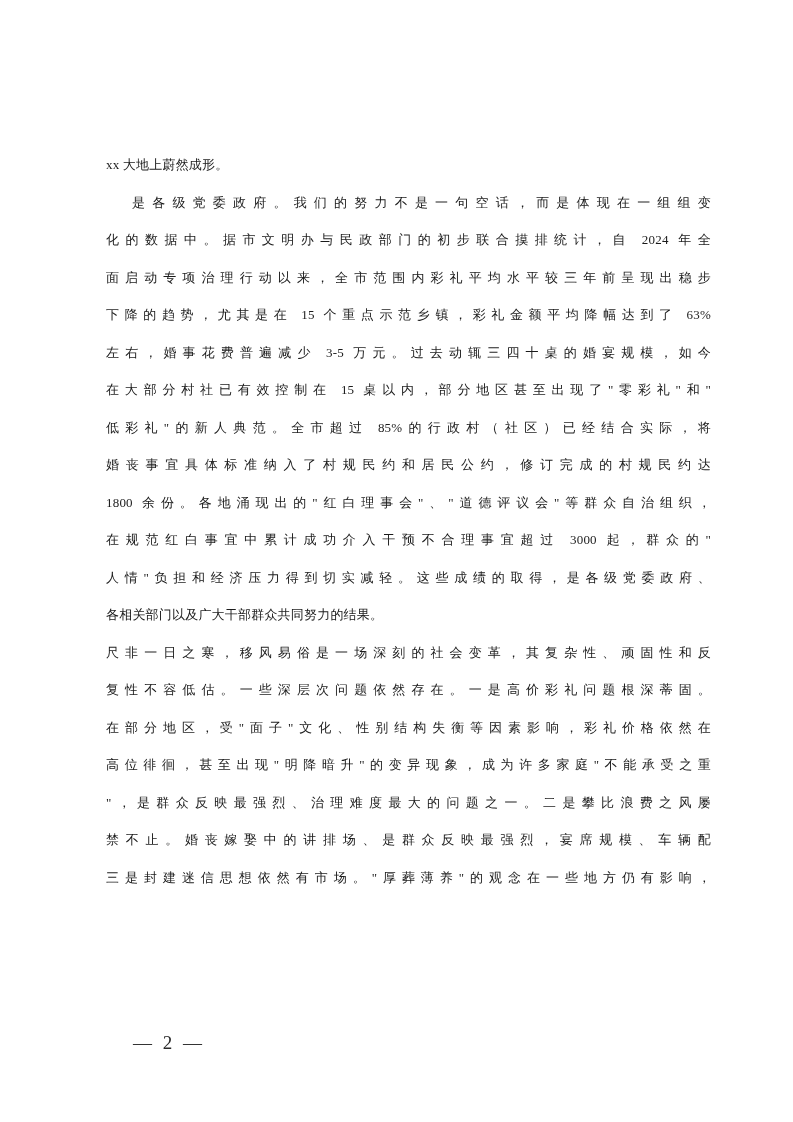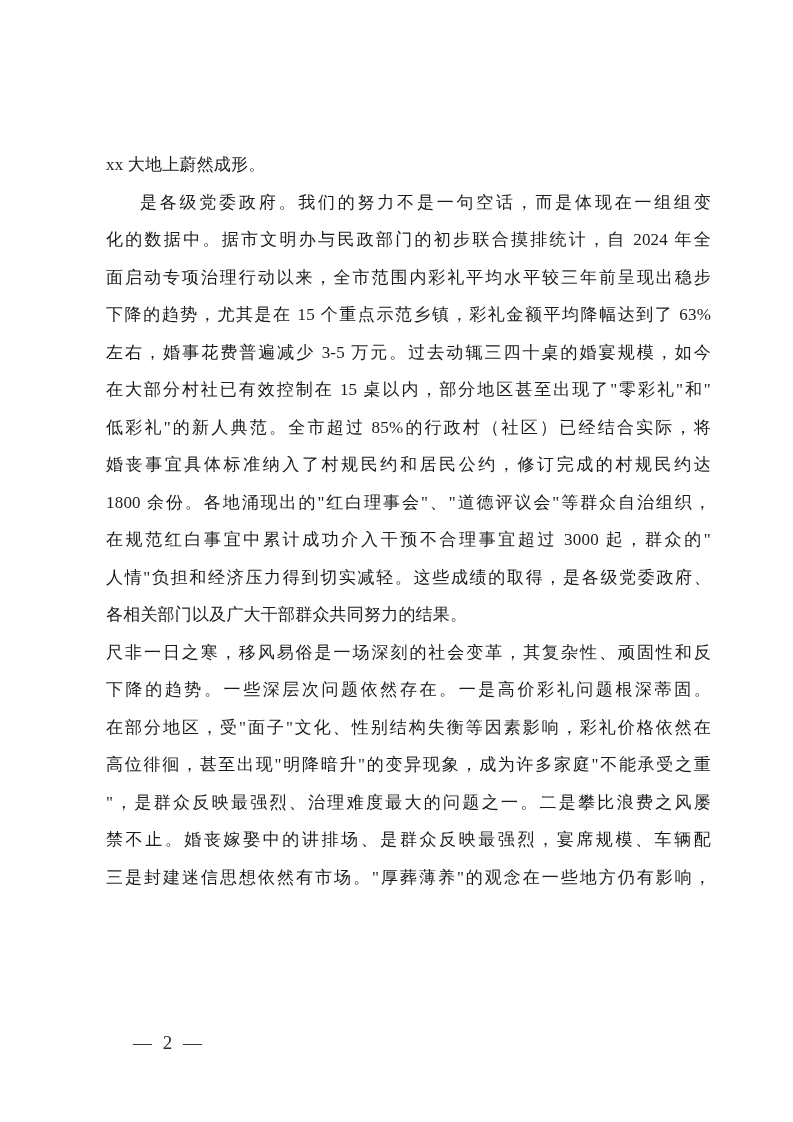--- a/index.html
+++ b/index.html
@@ -18,21 +18,21 @@
   }
   .doc-body {
     position: absolute;
     left: 106px;
     top: 146px;
     width: 605px;
   }
   .line {
     height: 37.5px;
     line-height: 37.5px;
-    font-size: 17px;
+    font-size: 13px;
     text-align: justify;
     text-align-last: justify;
     letter-spacing: 0.2px;
     white-space: pre;
   }
   .line.plain {
     text-align: left;
     text-align-last: left;
   }
   .line.indent {
@@ -66,21 +66,21 @@
         <div class="line">在大部分村社已有效控制在 15 桌以内，部分地区甚至出现了"零彩礼"和"</div>
         <div class="line">低彩礼"的新人典范。全市超过 85%的行政村（社区）已经结合实际，将</div>
         <div class="line">婚丧事宜具体标准纳入了村规民约和居民公约，修订完成的村规民约达</div>
         <div class="line">1800 余份。各地涌现出的"红白理事会"、"道德评议会"等群众自治组织，</div>
         <div class="line">在规范红白事宜中累计成功介入干预不合理事宜超过 3000 起，群众的"</div>
         <div class="line">人情"负担和经济压力得到切实减轻。这些成绩的取得，是各级党委政府、</div>
         <div class="line plain">各相关部门以及广大干部群众共同努力的结果。</div>
       </div>
       <div>
         <div class="line">尺非一日之寒，移风易俗是一场深刻的社会变革，其复杂性、顽固性和反</div>
-        <div class="line">下降的趋势。一些深层次问题依然存在。一是高价彩礼问题根深蒂固。</div>
+        <div class="line">复性不容低估。一些深层次问题依然存在。一是高价彩礼问题根深蒂固。</div>
         <div class="line">在部分地区，受"面子"文化、性别结构失衡等因素影响，彩礼价格依然在</div>
         <div class="line">高位徘徊，甚至出现"明降暗升"的变异现象，成为许多家庭"不能承受之重</div>
         <div class="line">"，是群众反映最强烈、治理难度最大的问题之一。二是攀比浪费之风屡</div>
         <div class="line">禁不止。婚丧嫁娶中的讲排场、是群众反映最强烈，宴席规模、车辆配</div>
         <div class="line">三是封建迷信思想依然有市场。"厚葬薄养"的观念在一些地方仍有影响，</div>
       </div>
     </div>
   <div class="page-footer">— 2 —</div>
 </div>
 

